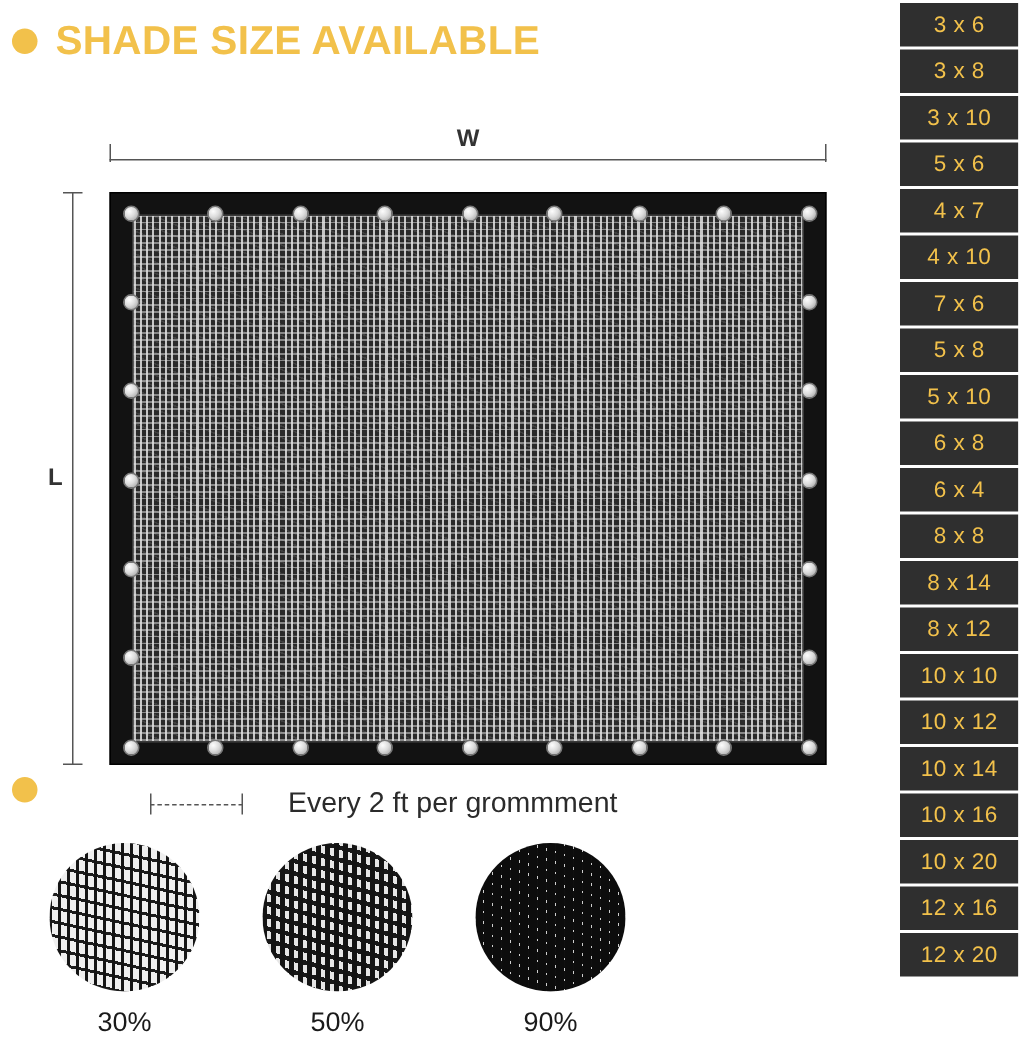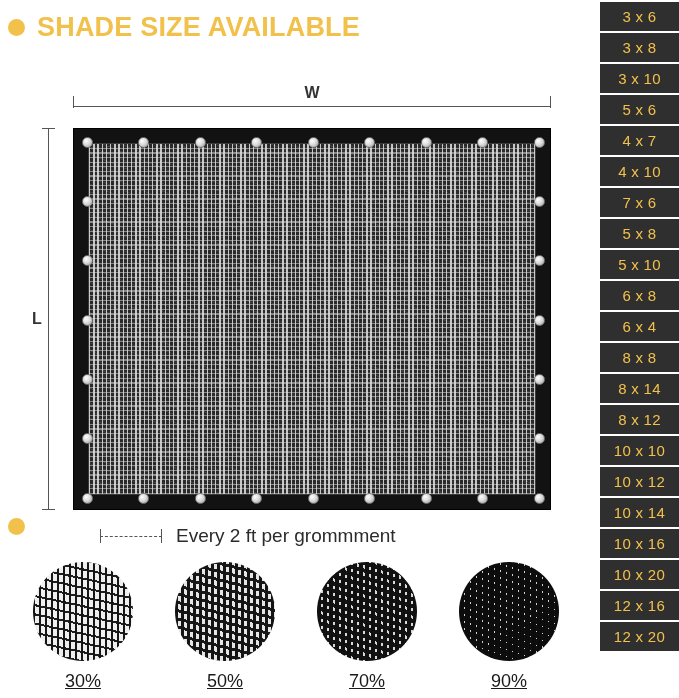--- a/index.html
+++ b/index.html
@@ -175,21 +175,21 @@
     border: 1px solid #777;
   }
 
   
   #grommet-note {
     position: absolute;
     left: 100px;
     top: 470px;
     display: flex;
     align-items: center;
-    gap: 14px;
+    gap: 30px;
   }
   #grommet-note .span-mark {
     position: relative;
     width: 62px;
     height: 14px;
   }
   #grommet-note .span-mark .h {
     position: absolute;
     left: 0;
     top: 7px;
@@ -255,21 +255,20 @@
   .sw90 {
     background-color: #cfcfcf;
     background-image:
       repeating-linear-gradient(90deg, #0c0c0c 0 5px, rgba(0,0,0,0) 5px 6px),
       repeating-linear-gradient(18deg, #101010 0 5px, rgba(0,0,0,0) 5px 6.6px);
   }
   .swatch-label {
     margin-top: 10px;
     font-size: 18px;
     color: #1a1a1a;
-    text-decoration: underline;
   }
 
   
   #size-list {
     position: absolute;
     right: 0;
     top: 0;
     width: 79px;
     height: 698px;
     display: flex;
@@ -367,24 +366,20 @@
     <div id="swatch-row">
         <div class="swatch-item">
           <div class="swatch-circle sw30"></div>
           <div class="swatch-label">30%</div>
         </div>
         <div class="swatch-item">
           <div class="swatch-circle sw50"></div>
           <div class="swatch-label">50%</div>
         </div>
         <div class="swatch-item">
-          <div class="swatch-circle sw70"></div>
-          <div class="swatch-label">70%</div>
-        </div>
-        <div class="swatch-item">
           <div class="swatch-circle sw90"></div>
           <div class="swatch-label">90%</div>
         </div>
       </div>
   </div>
 
   <div id="size-list">
       <div class="size-chip">3 x 6</div>
       <div class="size-chip">3 x 8</div>
       <div class="size-chip">3 x 10</div>

